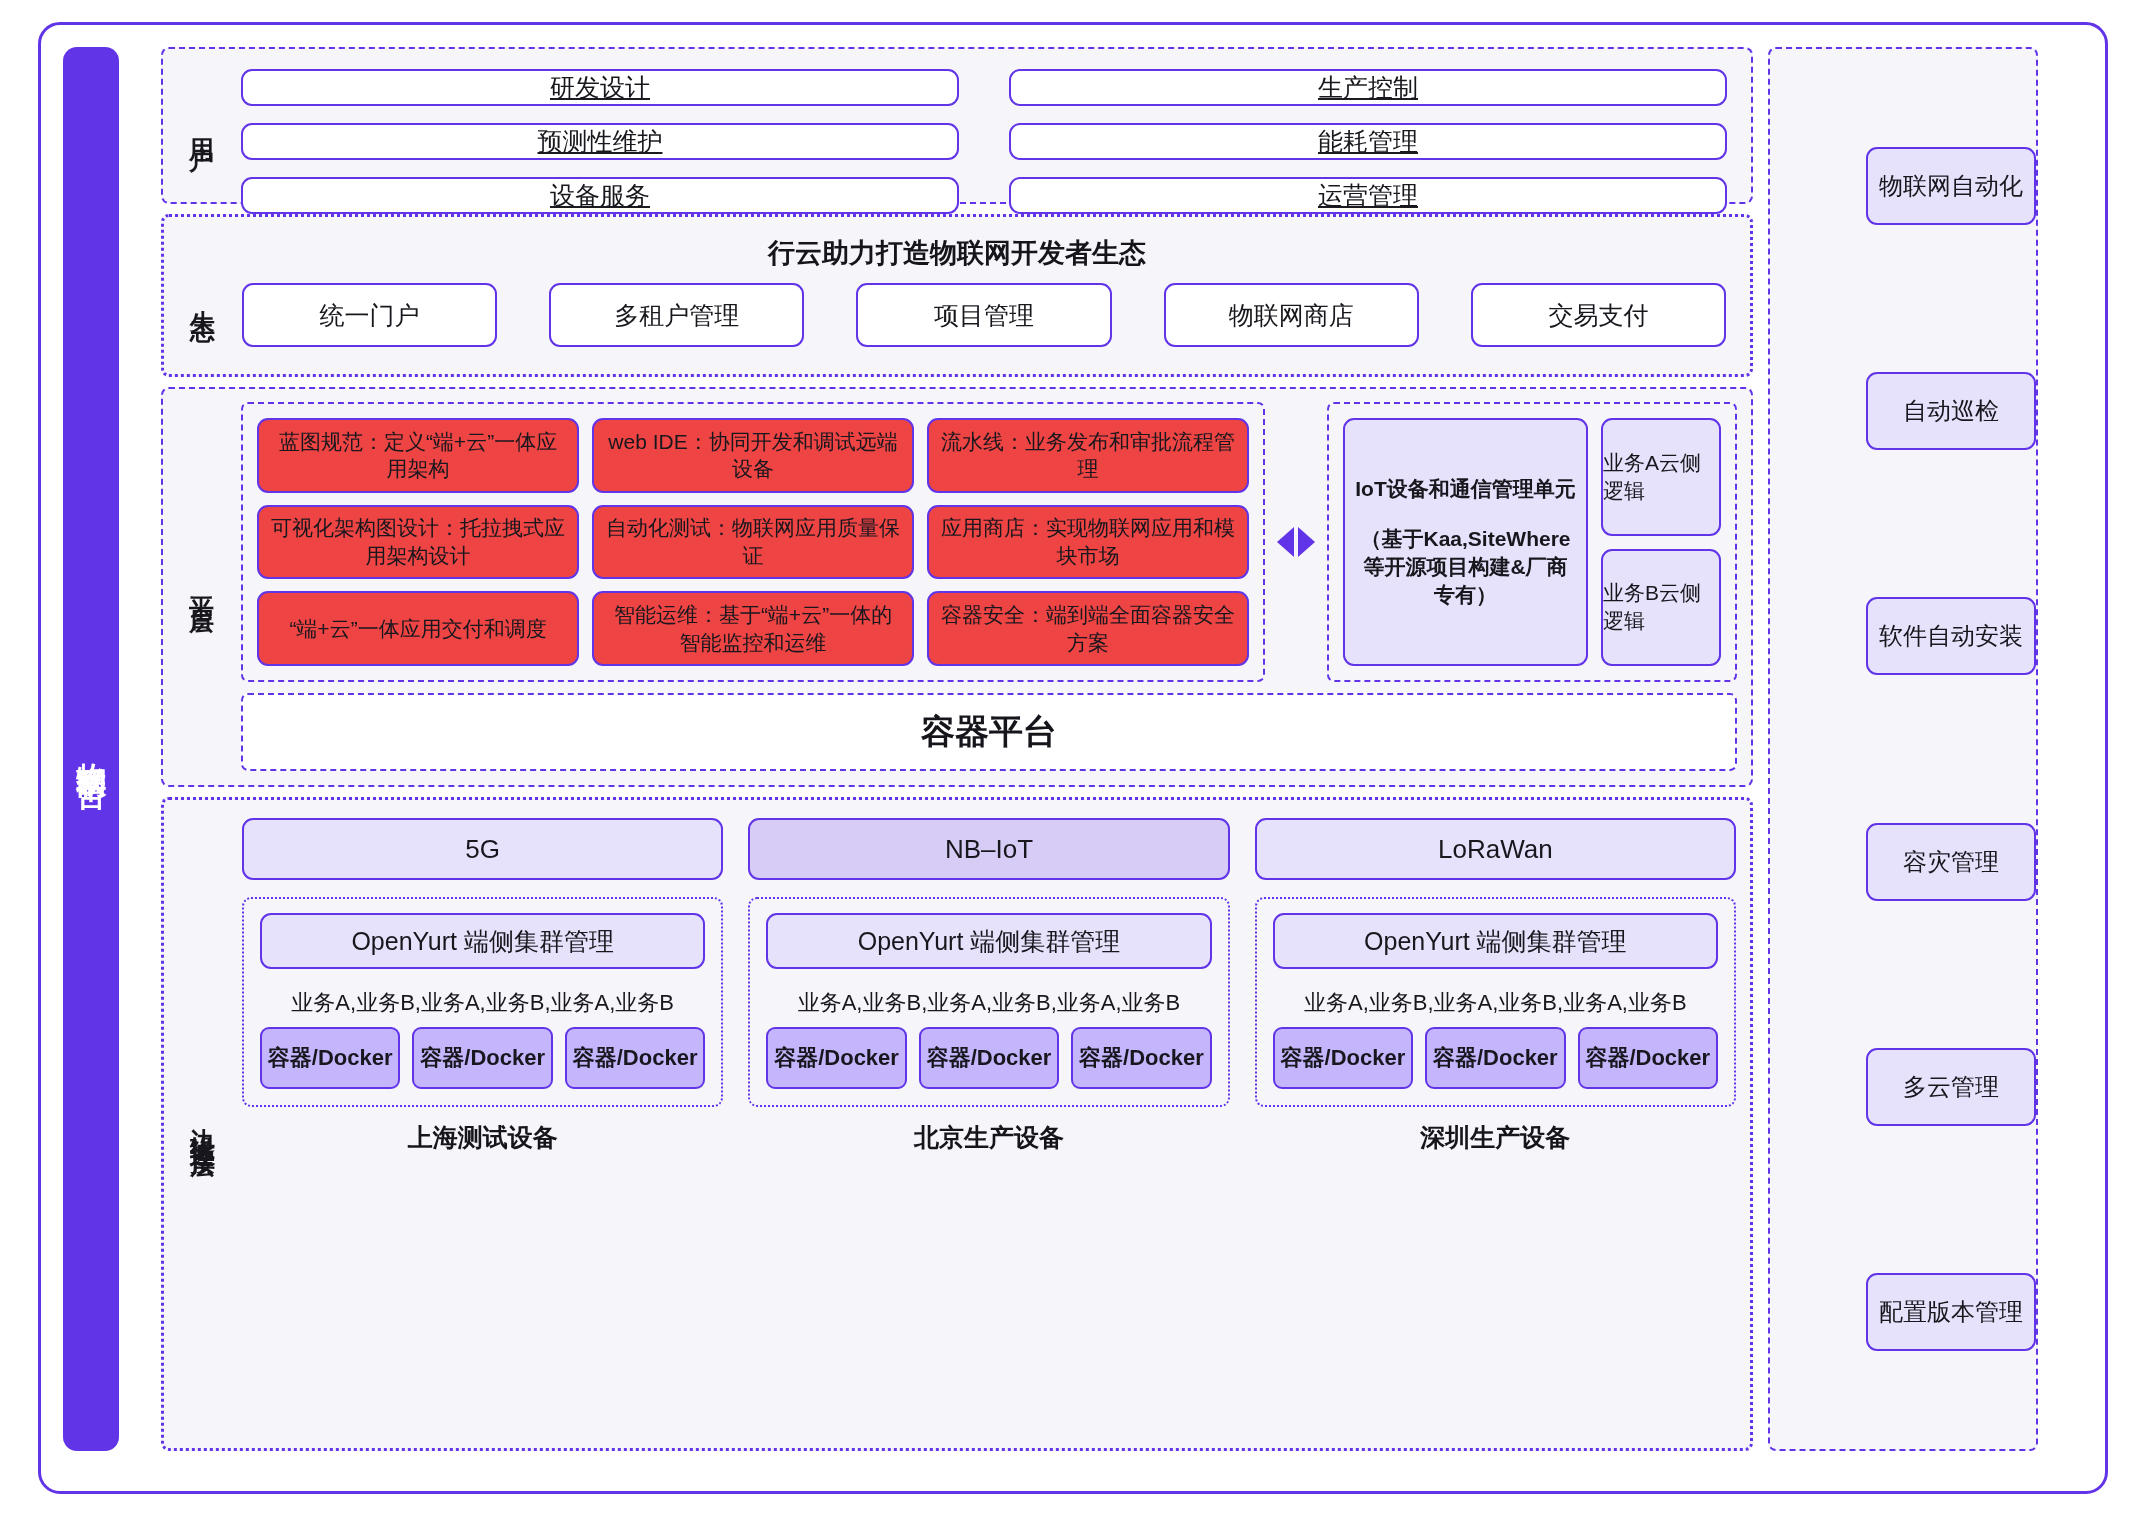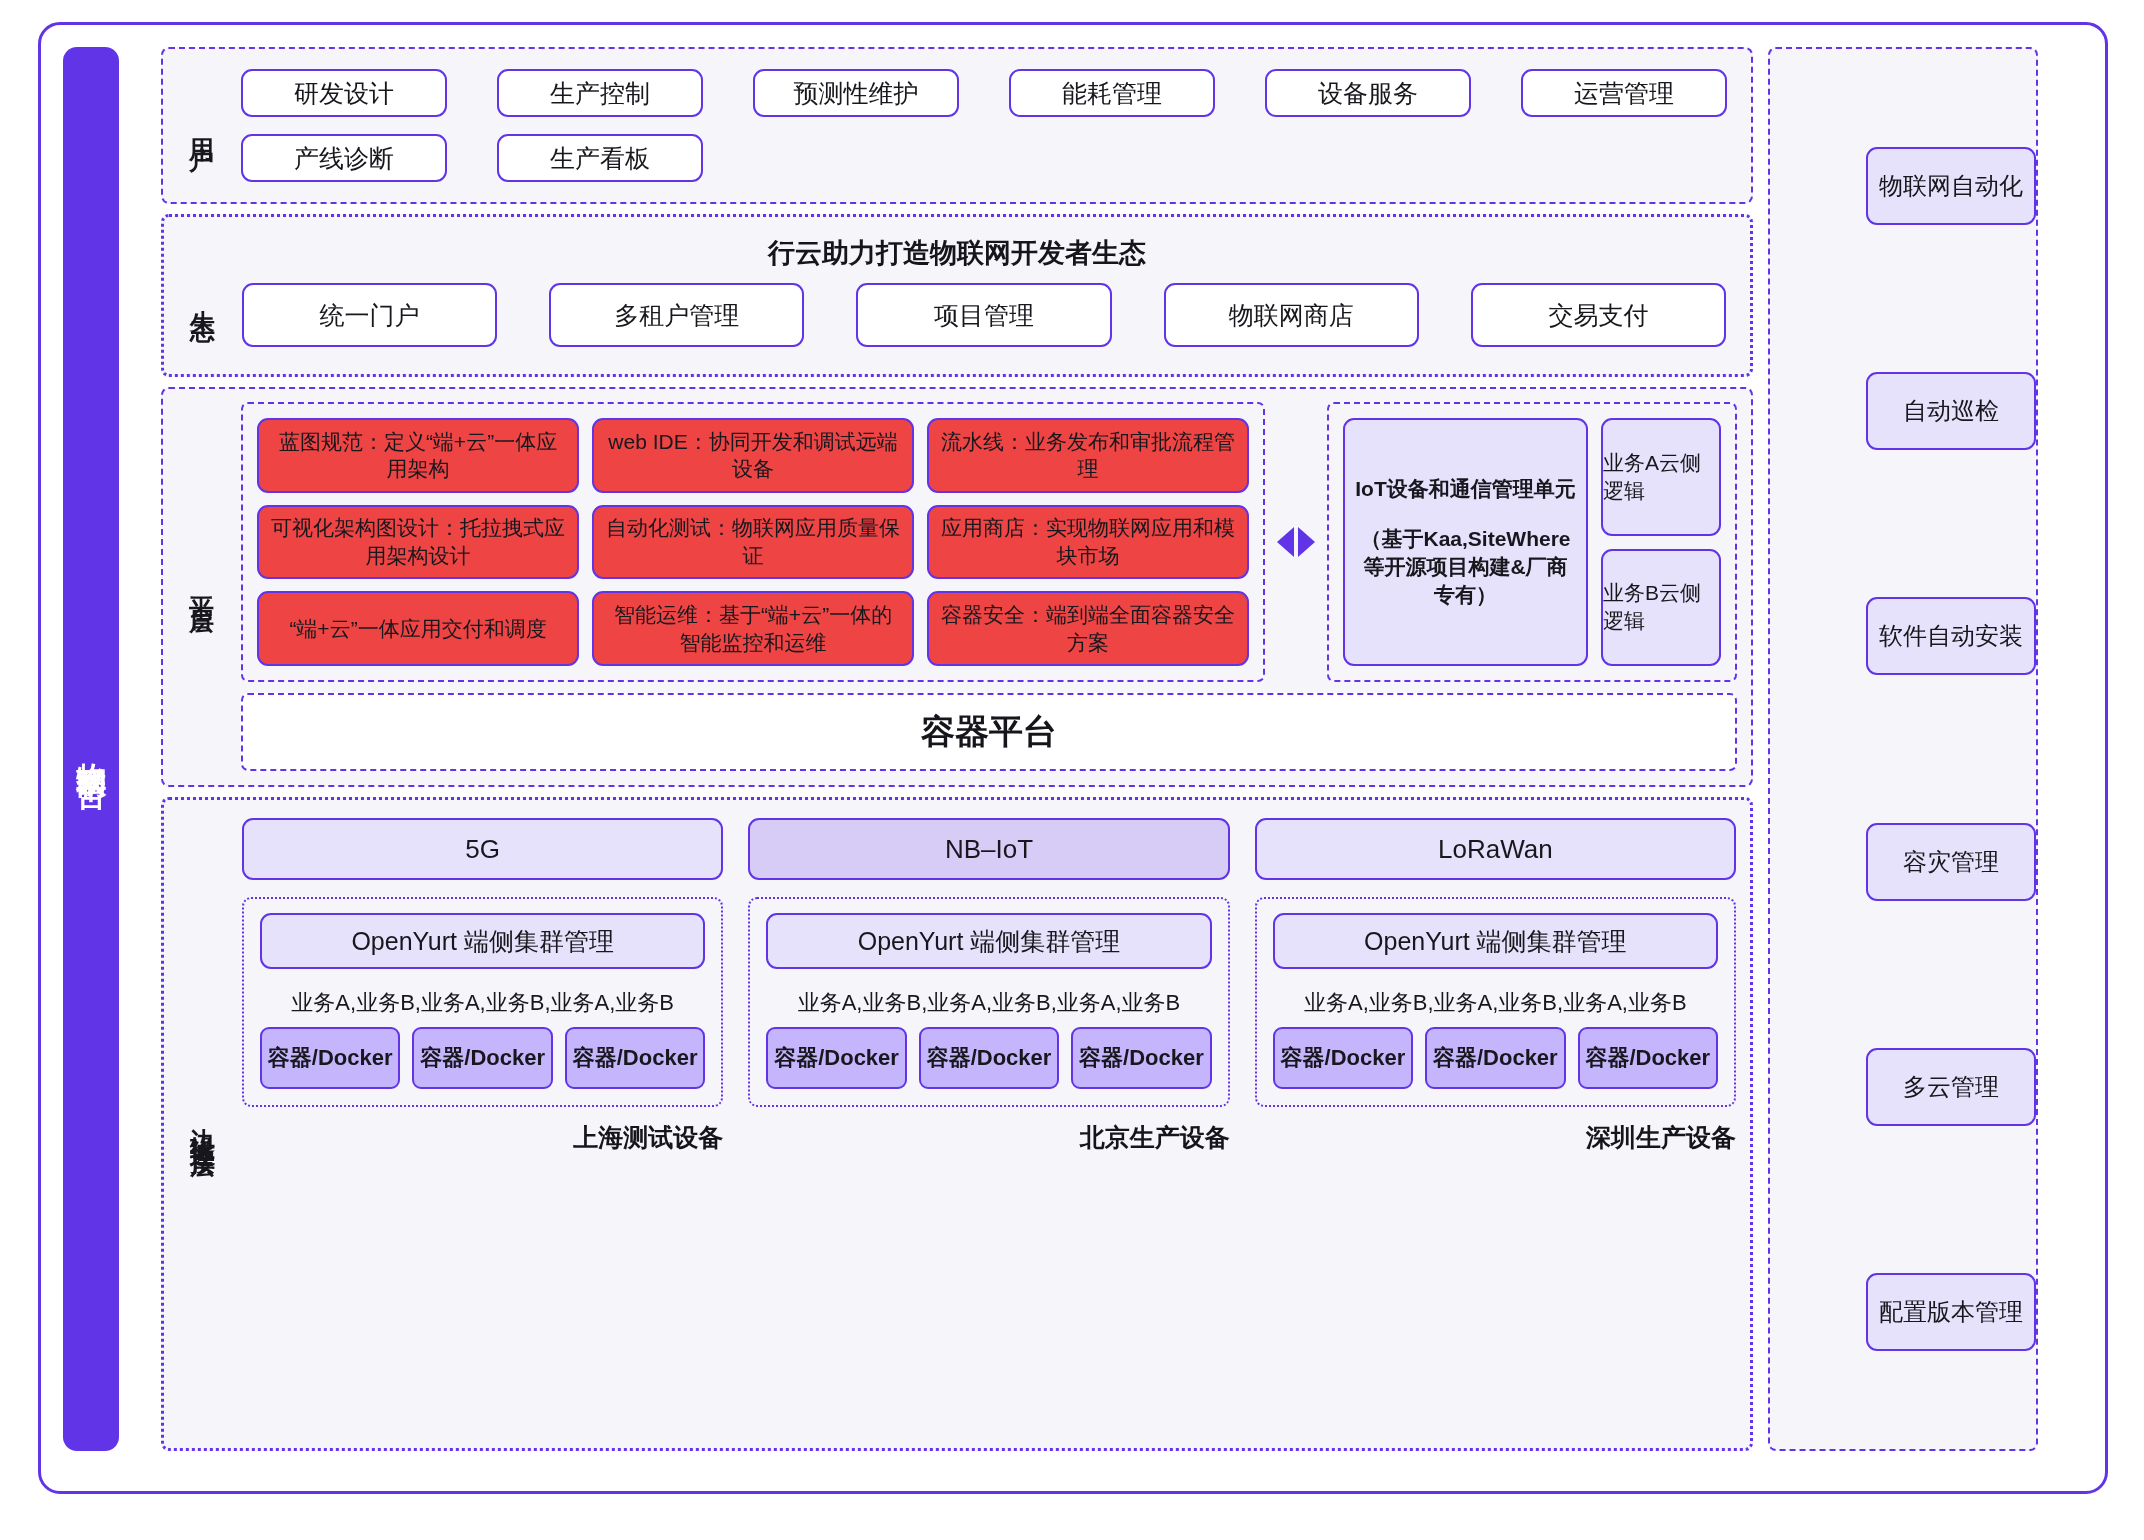--- a/index.html
+++ b/index.html
@@ -71,25 +71,26 @@
     writing-mode: vertical-rl;
     letter-spacing: 7px;
     color: #17171d;
   }
   .layer-body { flex: 1 1 auto; position: relative; padding: 0; }
 
   
   .user-layer { left: 0; top: 0; width: 1592px; height: 157px; }
   .user-grid {
     display: grid;
-    grid-template-columns: repeat(6, 1fr);
+    grid-template-columns: repeat(2, 1fr);
     grid-template-rows: repeat(2, 1fr);
     gap: 17px 50px;
     padding: 20px 24px 20px 0;
     height: 100%;
+    text-decoration: underline;
   }
   .pill {
     background: #ffffff;
     border: 2.5px solid #6134e8;
     border-radius: 11px;
     display: flex; align-items: center; justify-content: center;
     font-size: 25px;
     color: #17171d;
     text-align: center;
   }
@@ -249,21 +250,21 @@
     background: #c4b5fd;
     border: 2.5px solid #6134e8;
     border-radius: 9px;
     height: 62px;
     display: flex; align-items: center; justify-content: center;
     font-size: 22px;
     color: #17171d;
     font-weight: bold;
   }
   .dev-caption {
-    text-align: right;
+    text-align: center;
     font-size: 25px;
     font-weight: 700;
     color: #15151b;
     padding: 14px 0 0 0;
   }
 
   
   .side-layer {
     position: absolute;
     left: 1727px; top: 22px;

